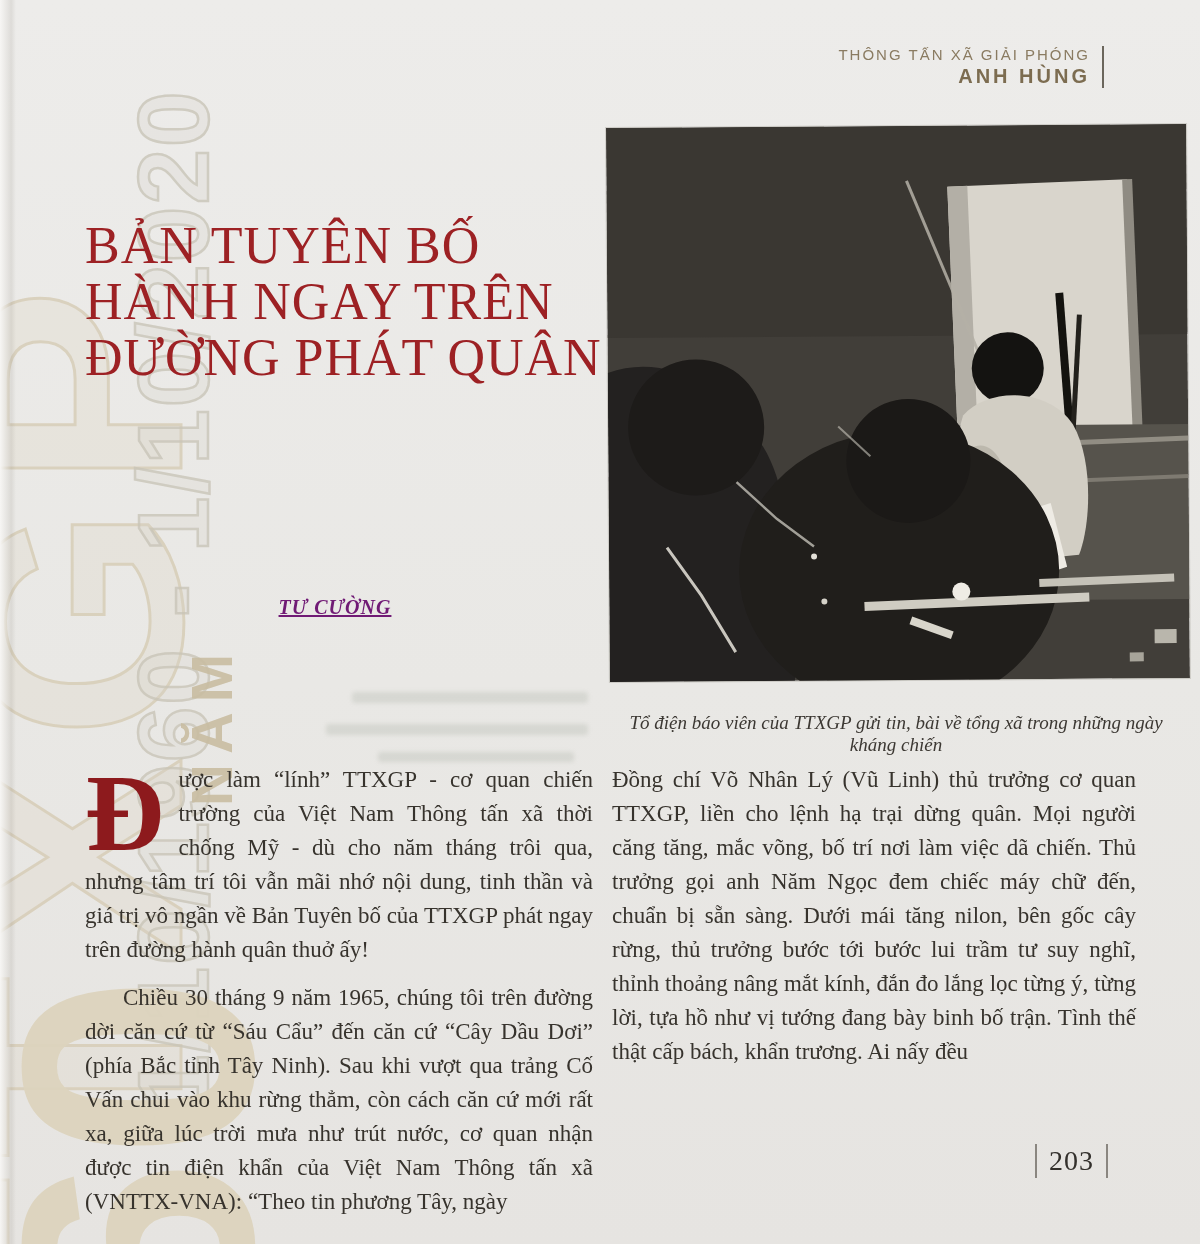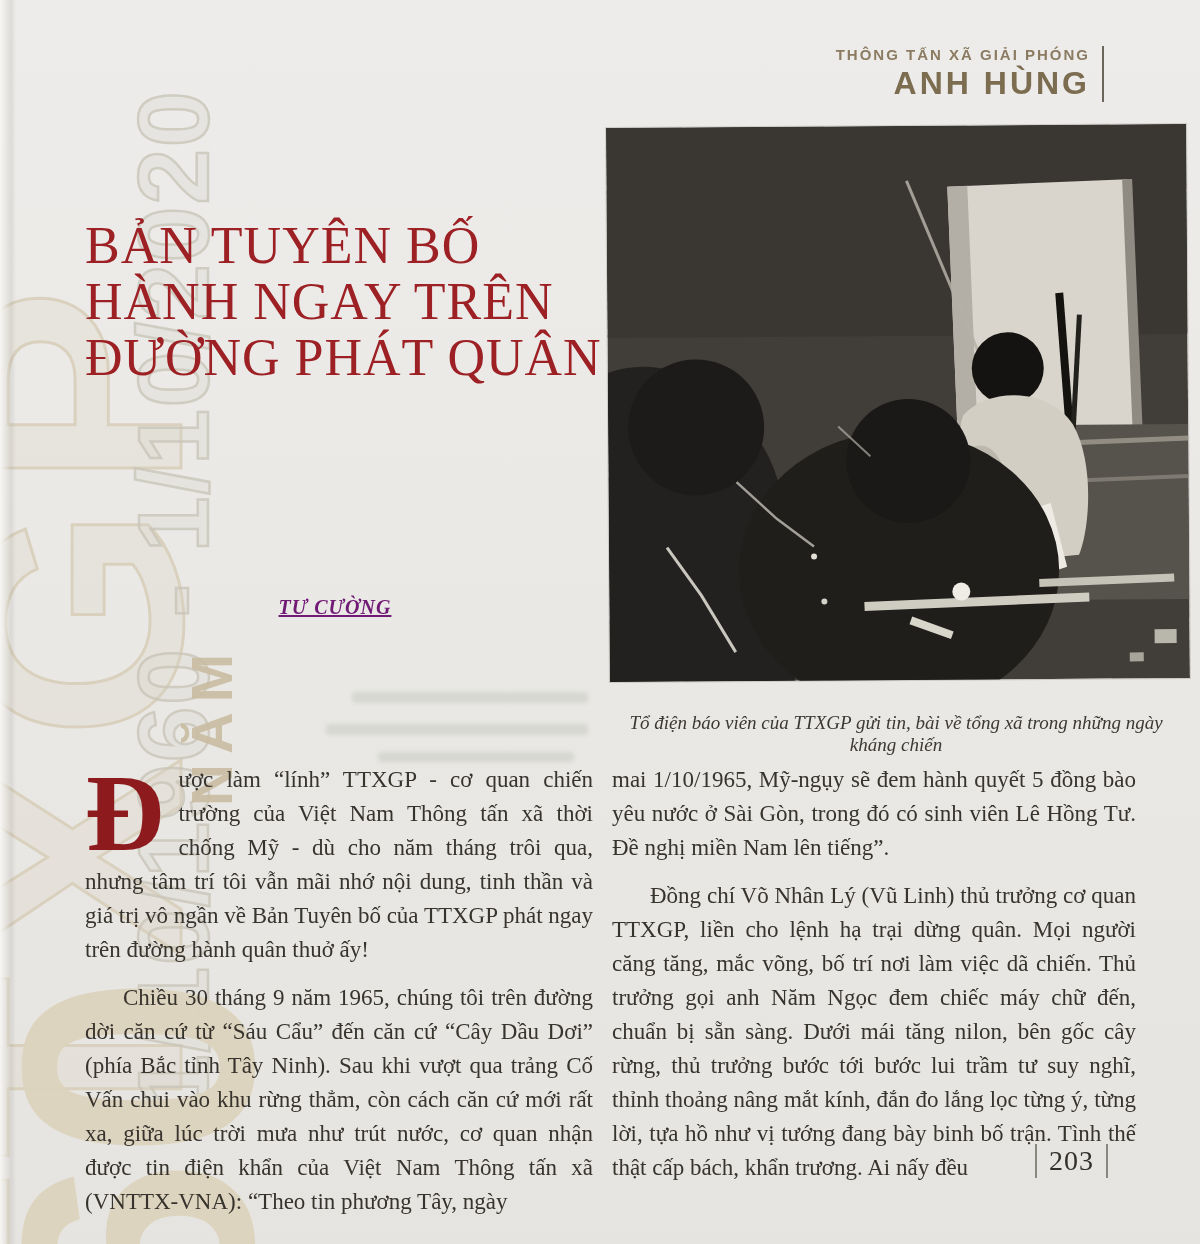--- a/index.html
+++ b/index.html
@@ -43,24 +43,24 @@
     color:rgba(211,208,198,.32);
     -webkit-text-stroke:2.5px #c9c5b8;
     opacity:.8;
   }
 
   
   .masthead{position:absolute;top:46px;right:96px;text-align:right;
     padding-right:12px;border-right:2px solid #6b665c;z-index:6;}
   .masthead .kicker{
     font-family:"Liberation Sans",sans-serif;
-    font-size:15px;letter-spacing:2px;color:#8a7b61;font-weight:700;}
+    font-size:15px;letter-spacing:2px;color:#8a7b61;font-weight:400;}
   .masthead .brand{
     font-family:"Liberation Sans",sans-serif;
-    font-size:32px;letter-spacing:3px;color:#7c6c50;font-weight:700;margin-top:2px;}
+    font-size:20px;letter-spacing:3px;color:#7c6c50;font-weight:700;margin-top:2px;}
 
   
   .title{position:absolute;left:85px;top:218px;width:520px;z-index:3;}
   .title .t-line{
     font-size:52px;line-height:56px;letter-spacing:1px;
     color:#9d2124;font-weight:400;}
   .byline{position:absolute;left:85px;top:596px;width:500px;text-align:center;
     font-style:italic;font-weight:700;font-size:20px;letter-spacing:1px;color:#701a75;z-index:3;text-decoration:underline;}
 
   
@@ -170,21 +170,20 @@
   <div class="ghost g1"></div>
   <div class="ghost g2"></div>
   <div class="ghost g3"></div>
 
   <div class="col col-left">
     <p><span class="dropcap">Đ</span><span>ược làm “lính” TTXGP - cơ quan chiến trường của Việt Nam Thông tấn xã thời chống Mỹ - dù cho năm tháng trôi qua, nhưng tâm trí tôi vẫn mãi nhớ nội dung, tinh thần và giá trị vô ngần về Bản Tuyên bố của TTXGP phát ngay trên đường hành quân thuở ấy!</span></p>
     <p>Chiều 30 tháng 9 năm 1965, chúng tôi trên đường dời căn cứ từ “Sáu Cẩu” đến căn cứ “Cây Dầu Dơi” (phía Bắc tỉnh Tây Ninh). Sau khi vượt qua trảng Cố Vấn chui vào khu rừng thẳm, còn cách căn cứ mới rất xa, giữa lúc trời mưa như trút nước, cơ quan nhận được tin điện khẩn của Việt Nam Thông tấn xã (VNTTX-VNA): “Theo tin phương Tây, ngày</p>
   </div>
 
   <div class="col col-right">
-    <p>mai 1/10/1965, Mỹ-ngụy sẽ đem hành quyết 5 đồng bào yêu nước ở Sài Gòn, trong đó có sinh viên Lê Hồng Tư. Đề nghị miền Nam lên tiếng”.</p>
     <p>Đồng chí Võ Nhân Lý (Vũ Linh) thủ trưởng cơ quan TTXGP, liền cho lệnh hạ trại dừng quân. Mọi người căng tăng, mắc võng, bố trí nơi làm việc dã chiến. Thủ trưởng gọi anh Năm Ngọc đem chiếc máy chữ đến, chuẩn bị sẵn sàng. Dưới mái tăng nilon, bên gốc cây rừng, thủ trưởng bước tới bước lui trầm tư suy nghĩ, thỉnh thoảng nâng mắt kính, đắn đo lắng lọc từng ý, từng lời, tựa hồ như vị tướng đang bày binh bố trận. Tình thế thật cấp bách, khẩn trương. Ai nấy đều</p>
   </div>
 
   <div class="folio">
     <div class="bar"></div>
     <div class="num">203</div>
     <div class="bar"></div>
   </div>
 
 </div>

